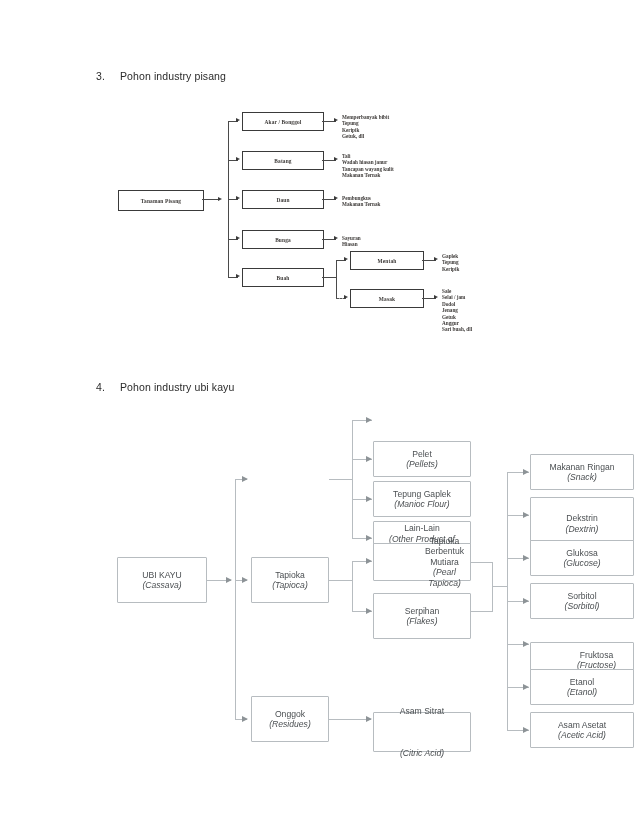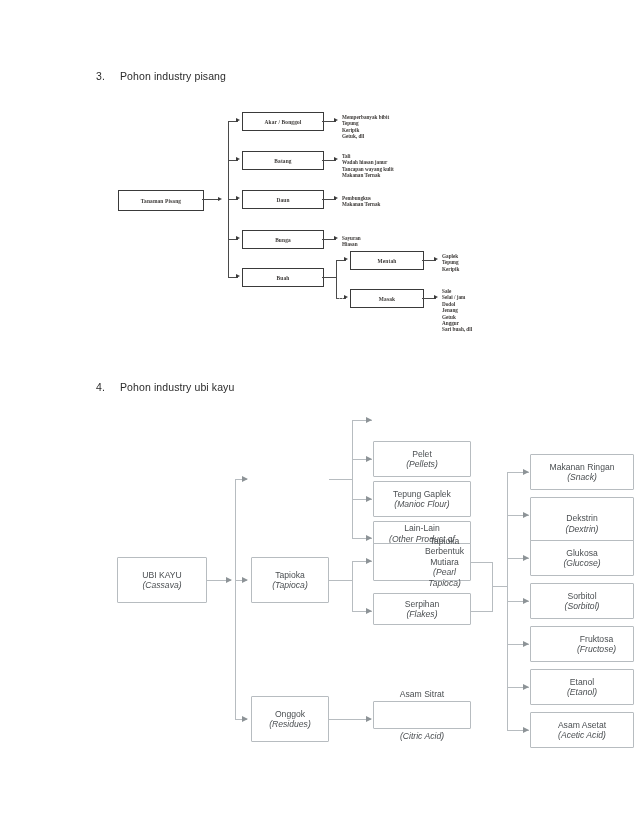--- a/index.html
+++ b/index.html
@@ -189,21 +189,21 @@
     <div class="ln v" style="left:256px;top:165px;height:50px;"></div>
     <div class="ln h" style="left:256px;top:165px;width:20px;"></div>
     <div class="ar" style="left:270px;top:161.5px;"></div>
     <div class="ln h" style="left:256px;top:215px;width:20px;"></div>
     <div class="ar" style="left:270px;top:211.5px;"></div>
 
     <div class="bx" style="left:277px;top:147px;width:98px;height:38px;padding-left:48px;">
       <span>Tapioka Berbentuk Mutiara</span>
       <span class="en">(Pearl Tapioca)</span>
     </div>
-    <div class="bx" style="left:277px;top:197px;width:98px;height:32px;">
+    <div class="bx" style="left:277px;top:197px;width:98px;height:46px;">
       <span>Serpihan</span>
       <span class="en">(Flakes)</span>
     </div>
 
     <div class="ln h" style="left:375px;top:166px;width:22px;"></div>
     <div class="ln h" style="left:375px;top:215px;width:22px;"></div>
     <div class="ln v" style="left:396px;top:166px;height:49px;"></div>
     <div class="ln h" style="left:396px;top:190px;width:16px;"></div>
     <div class="ln v" style="left:411px;top:76px;height:258px;"></div>
 
@@ -231,34 +231,34 @@
       <span class="en">(Dextrin)</span>
     </div>
     <div class="bx" style="left:434px;top:144px;width:104px;height:36px;">
       <span>Glukosa</span>
       <span class="en">(Glucose)</span>
     </div>
     <div class="bx" style="left:434px;top:187px;width:104px;height:36px;">
       <span>Sorbitol</span>
       <span class="en">(Sorbitol)</span>
     </div>
-    <div class="bx" style="left:434px;top:230px;width:104px;height:36px;padding-left:32px;">
+    <div class="bx" style="left:434px;top:246px;width:104px;height:36px;padding-left:32px;">
       <span>Fruktosa</span>
       <span class="en">(Fructose)</span>
     </div>
     <div class="bx" style="left:434px;top:273px;width:104px;height:36px;">
       <span>Etanol</span>
       <span class="en">(Etanol)</span>
     </div>
     <div class="bx" style="left:434px;top:316px;width:104px;height:36px;">
       <span>Asam Asetat</span>
       <span class="en">(Acetic Acid)</span>
     </div>
 
     <div class="ln h" style="left:233px;top:323px;width:42px;"></div>
     <div class="ar" style="left:270px;top:319.5px;"></div>
-    <div class="bx" style="left:277px;top:305px;width:98px;height:28px;gap:32px;">
+    <div class="bx" style="left:277px;top:316px;width:98px;height:40px;gap:32px;">
       <span>Asam Sitrat</span>
       <span class="en">(Citric Acid)</span>
     </div>
   </div>
 
 </div>
 
 </body></html>

